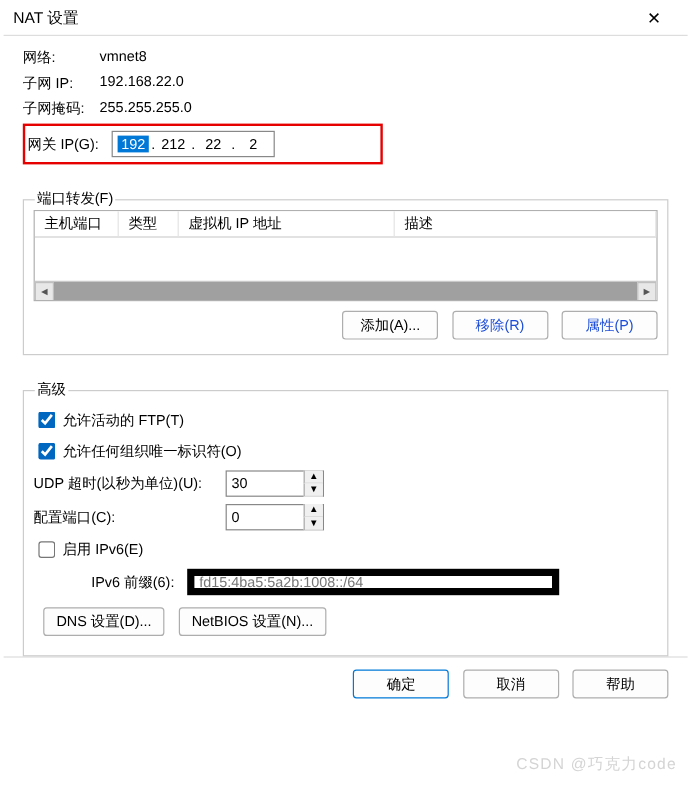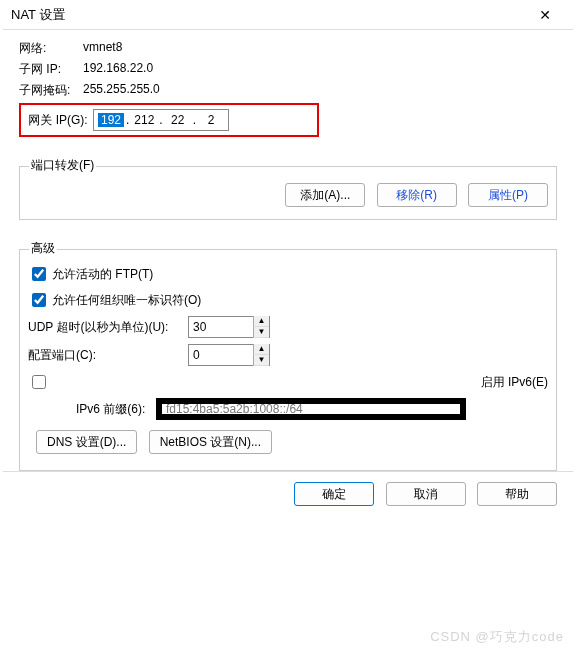--- a/index.html
+++ b/index.html
@@ -64,35 +64,48 @@
     <div class="inforow">
       <div class="lbl">子网 IP:</div>
       <div>192.168.22.0</div>
     </div>
     <div class="inforow">
       <div class="lbl">子网掩码:</div>
       <div>255.255.255.0</div>
     </div>
 
     <div class="inforow highlight">
-      <div class="lbl" style="width:70px; padding-top:3px;text-align:center;">网关 IP(G):</div>
+      <div class="lbl" style="width:70px; padding-top:3px;">网关 IP(G):</div>
       <div class="ipfield">
         <span class="octet sel">192</span>
         <span class="dot">.</span>
         <span class="octet">212</span>
         <span class="dot">.</span>
         <span class="octet">22</span>
         <span class="dot">.</span>
         <span class="octet" style="text-align:center;">2</span>
       </div>
     </div>
 
     <div class="group">
       <span class="group-label">端口转发(F)</span>
       <div class="group-frame">
+        <div class="table-wrap">
+          <div class="tablehead">
+            <div class="col c1">主机端口</div>
+            <div class="col c2">类型</div>
+            <div class="col c3">虚拟机 IP 地址</div>
+            <div class="col c4">描述</div>
+          </div>
+          <div class="hscroll">
+            <div class="arrow">◄</div>
+            <div class="track"></div>
+            <div class="arrow">►</div>
+          </div>
+        </div>
         <div class="btnrow">
           <span class="btn">添加(A)...</span>
           <span class="btn disabled">移除(R)</span>
           <span class="btn disabled">属性(P)</span>
         </div>
       </div>
     </div>
 
     <div class="group">
       <span class="group-label">高级</span>
@@ -122,21 +135,21 @@
           <span class="adv-label">配置端口(C):</span>
           <span class="spin">
             <span class="val">0</span>
             <span class="btns">
               <span class="sb">▲</span>
               <span class="sb">▼</span>
             </span>
           </span>
         </div>
 
-        <div class="adv-row" style="margin-left:0;justify-content:space-between;">
+        <div class="adv-row" style="margin-left:0;">
           <input type="checkbox" class="chk" style="">
           <span>启用 IPv6(E)</span>
         </div>
 
         <div class="prefix-row">
           <span class="plabel">IPv6 前缀(6):</span>
           <input type="text" readonly="" value="fd15:4ba5:5a2b:1008::/64" style="">
         </div>
 
         <div class="left-btns">

